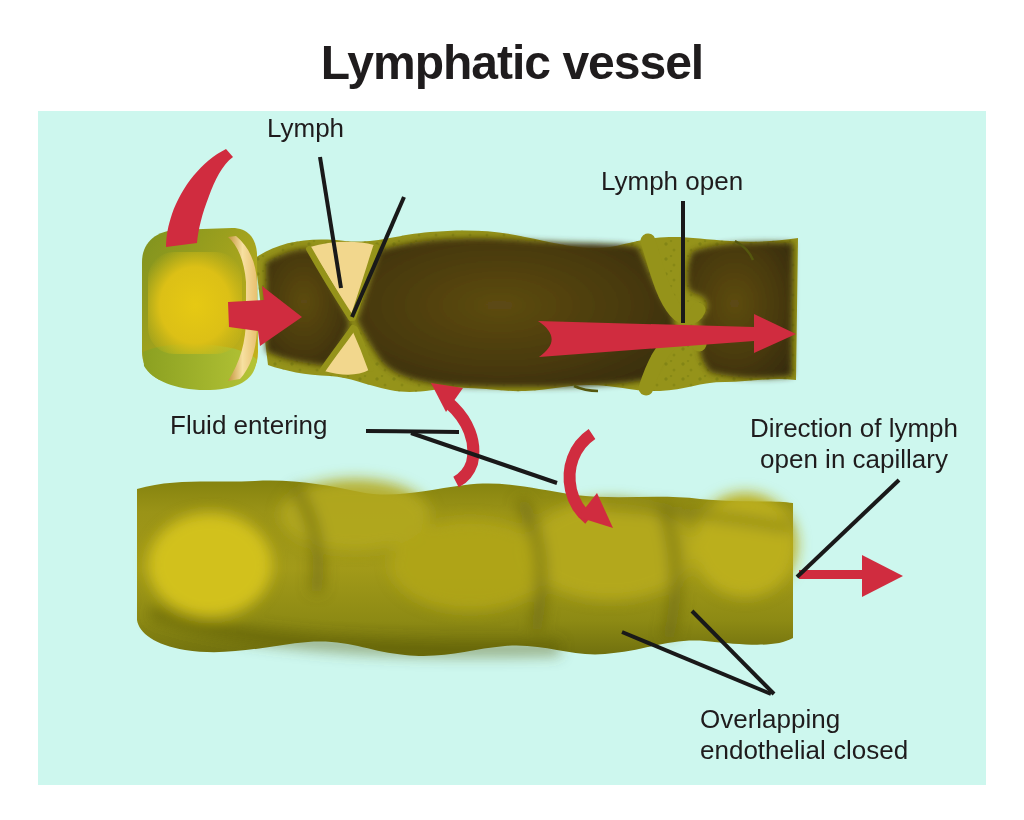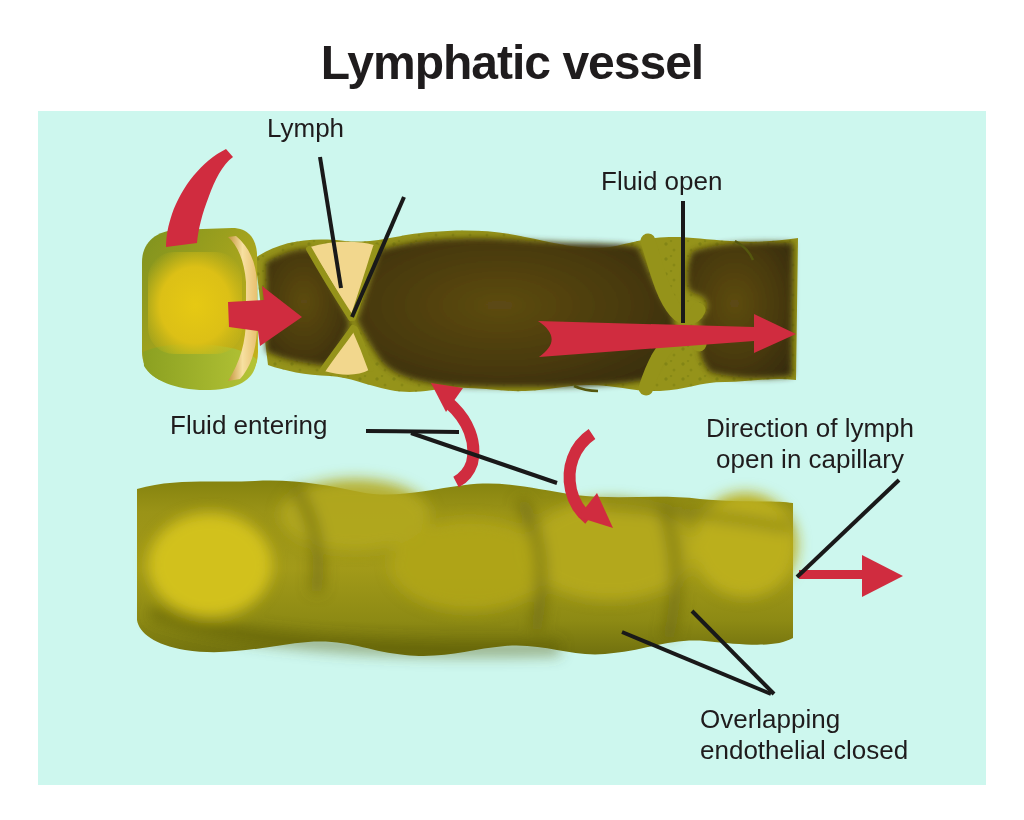--- a/index.html
+++ b/index.html
@@ -196,27 +196,27 @@
       <line class="pl" x1="683" y1="201" x2="683" y2="323"></line>
       <line class="pl" x1="366" y1="431" x2="459" y2="432"></line>
       <line class="pl" x1="411" y1="433" x2="557" y2="483"></line>
       <line class="pl" x1="899" y1="480" x2="797" y2="577"></line>
       <line class="pl" x1="771" y1="694" x2="622" y2="632"></line>
       <line class="pl" x1="774" y1="694" x2="692" y2="611"></line>
     </g>
   </svg>
 
   <div class="lbl" style="left:267px;top:113px;">Lymph</div>
-  <div class="lbl" style="left:601px;top:166px;">Fluid open</div>
+  <div class="lbl" style="left:601px;top:166px;">Lymph open</div>
 
   <div class="lbl" style="left:170px;top:410px;">
     <div>Fluid entering</div>
   </div>
 
-  <div class="lbl center" style="left:676px;top:413px;width:268px;text-align:center;">
+  <div class="lbl center" style="left:720px;top:413px;width:268px;text-align:center;">
     <div>Direction of lymph</div>
     <div>open in capillary</div>
   </div>
 
   <div class="lbl" style="left:700px;top:704px;">
     <div>Overlapping</div>
     <div>endothelial closed</div>
   </div>
 
 </div>

